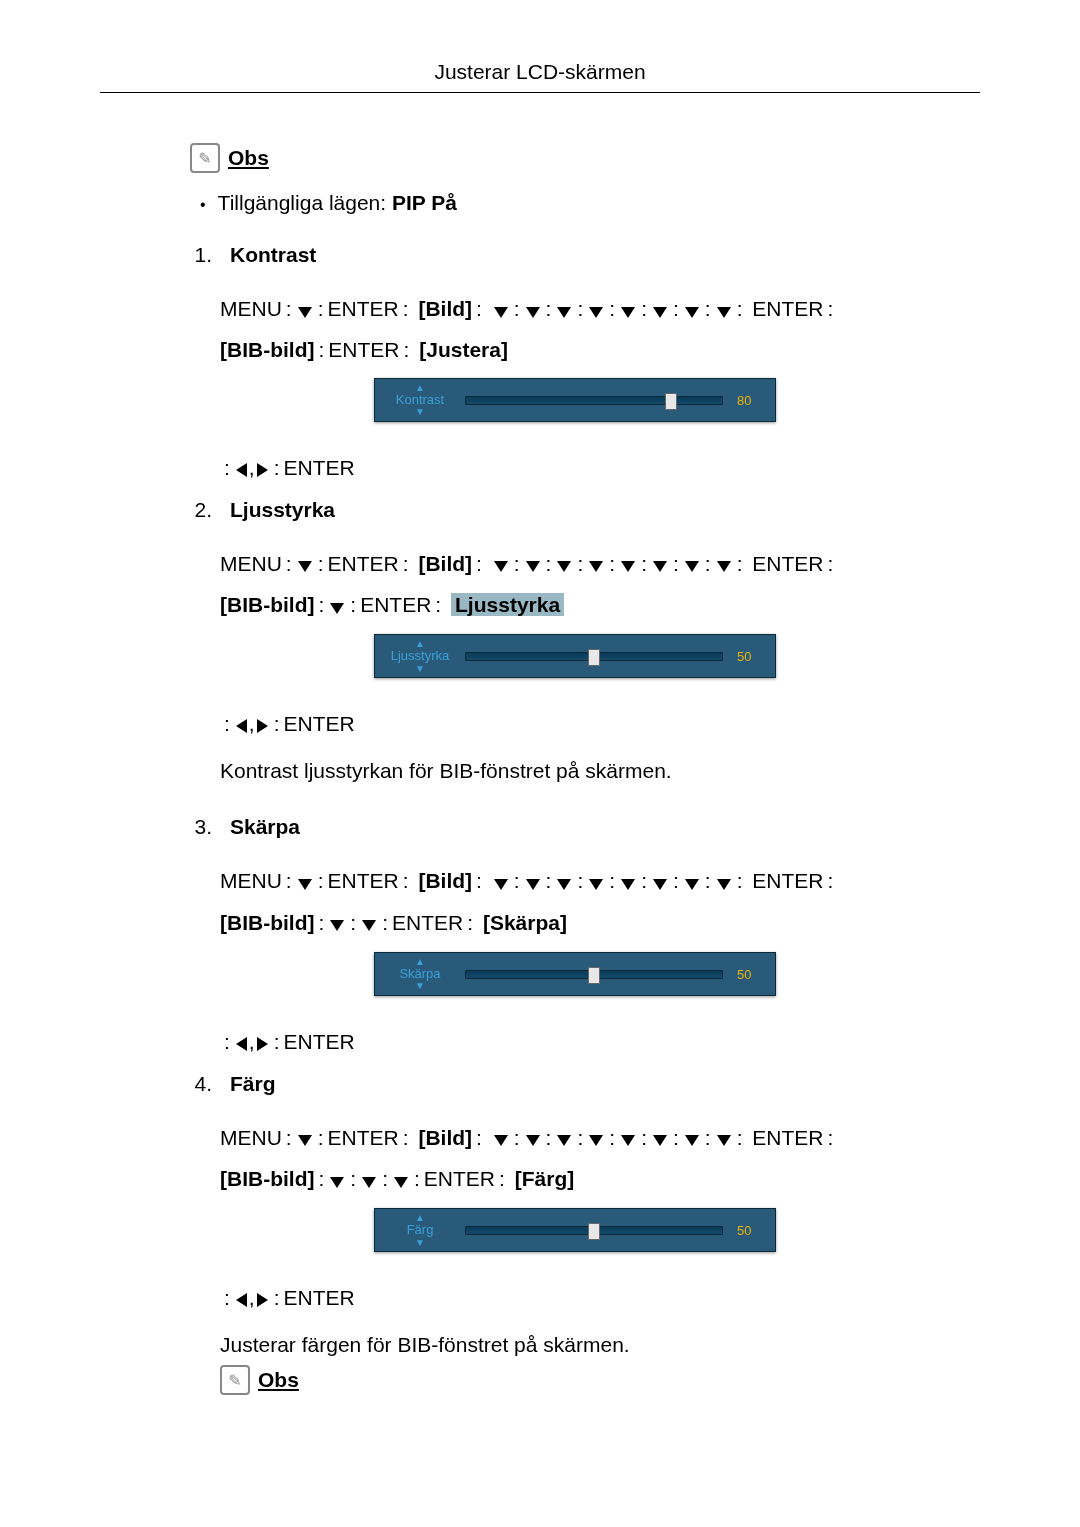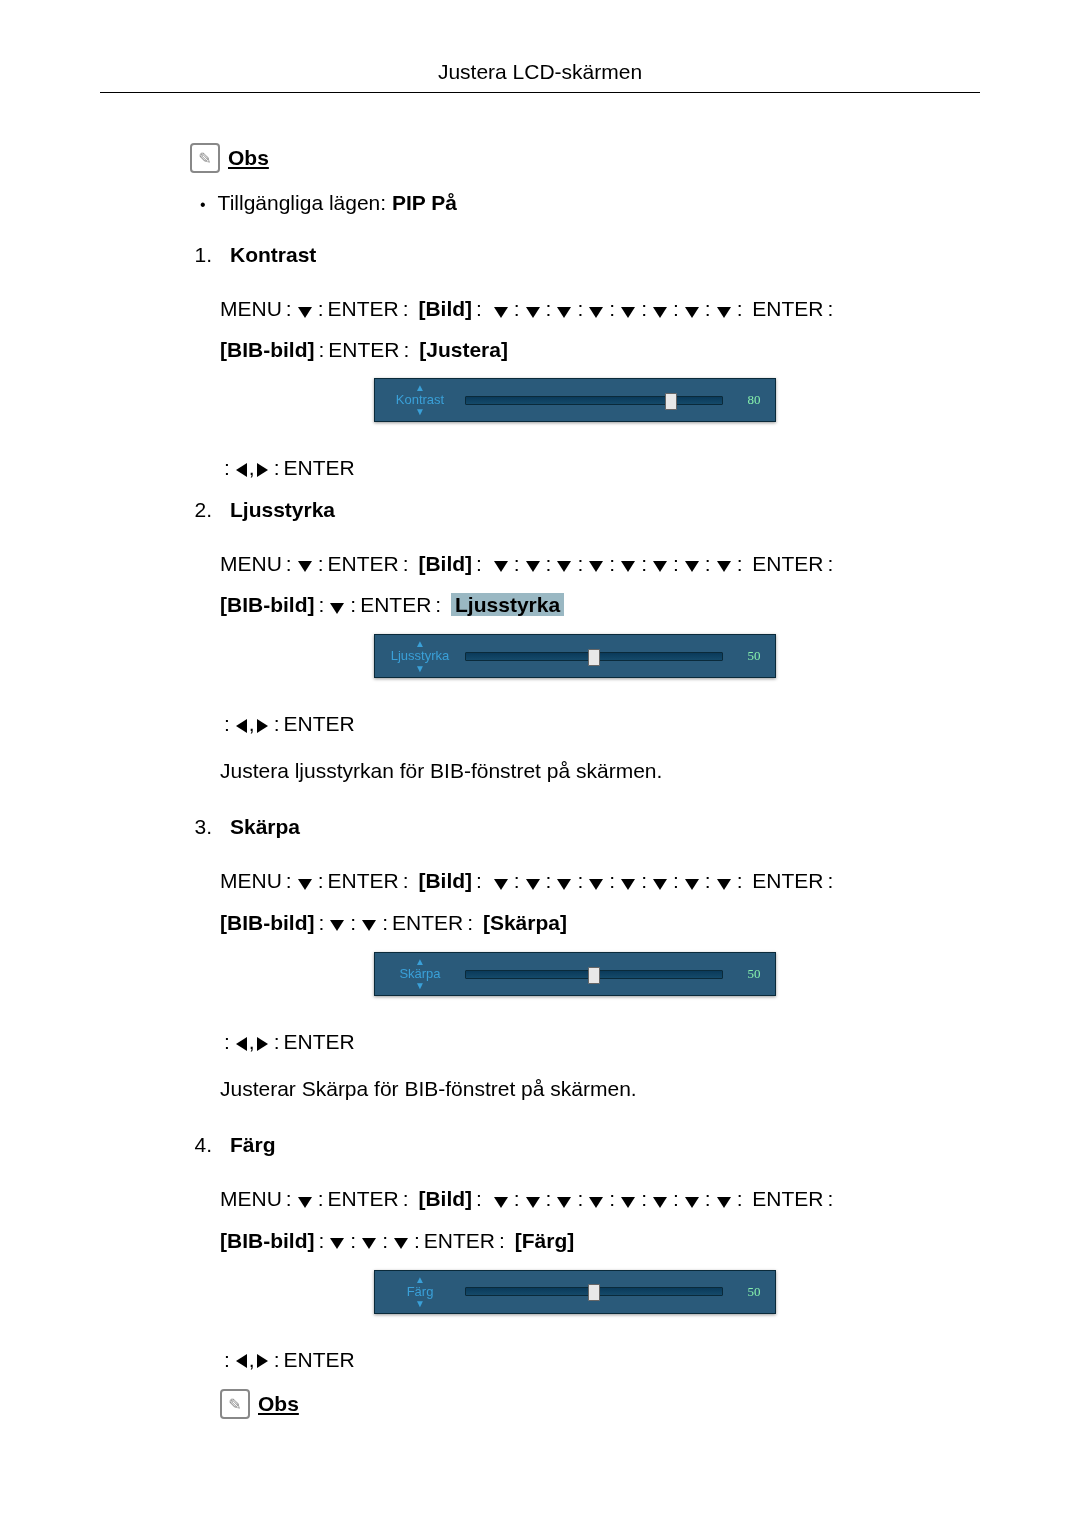--- a/index.html
+++ b/index.html
@@ -26,29 +26,29 @@
   .tri-right::before{content:"";display:inline-block;border-top:7px solid transparent;border-bottom:7px solid transparent;border-left:11px solid #000;}
   .brk{font-weight:bold;}
   .hilite{background:#9ab8c3;font-weight:bold;padding:0 4px;}
   .slider-wrap{display:flex;justify-content:center;margin:4px 0 26px 0;}
   .slider{background:#2a5a7a;border:1px solid #0a2a3a;width:400px;height:42px;display:flex;align-items:center;position:relative;box-shadow:0 1px 3px rgba(0,0,0,.4);}
   .sl-left{display:flex;flex-direction:column;align-items:center;justify-content:center;width:90px;height:100%;padding:2px 0;}
   .sl-arrow{color:#3aa0d8;font-size:10px;line-height:1;}
   .sl-label{color:#3aa0d8;font-size:13px;line-height:1.1;}
   .sl-track{flex:1;height:7px;background:linear-gradient(#0a3a5a,#154a6a);border:1px solid #0a2a3a;position:relative;margin-right:14px;border-radius:1px;}
   .sl-track .thumb{position:absolute;top:-4px;width:10px;height:15px;background:#e8e8e8;border:1px solid #666;border-radius:1px;transform:translateX(-50%);}
-  .sl-value{color:#86efac;font-size:13px;width:34px;text-align:center;margin-right:4px;font-family:Liberation Serif, serif;}
+  .sl-value{color:#eab308;font-size:13px;width:34px;margin-right:4px;}
   .para{padding-left:30px;font-size:21px;margin:0 0 28px 0;line-height:1.6;}
   .sep{display:inline-block;margin:0 4px;}
 </style>
 </head>
 <body>
 
 <div class="page">
-  <div class="header-title">Justera LCD-skärmen</div>
+  <div class="header-title">Justerar LCD-skärmen</div>
   <hr class="rule">
 
   <div class="content">
 
     <div class="note-row">
       <span class="pencil-icon">✎</span>
       <span class="obs">Obs</span>
     </div>
 
     <div class="bullet-line">
@@ -109,21 +109,21 @@
         </div>
         <div class="sl-track">
             <div class="thumb" style="left:50%"></div>
           </div>
         <div class="sl-value">50</div>
       </div>
     </div>
     <div class="seq-block">
       <span class="sep">:</span><span class="tri-left"></span>,<span class="tri-right"></span><span class="sep">:</span><span>ENTER</span>
     </div>
-    <p class="para">Justera ljusstyrkan för BIB-fönstret på skärmen.</p>
+    <p class="para">Kontrast ljusstyrkan för BIB-fönstret på skärmen.</p>
 
     <div class="num-item">
       <span class="num">3.</span>
       <span class="label">Skärpa</span>
     </div>
     <div class="seq-block">
       <span>MENU</span><span class="sep">:</span><span class="tri-down"></span><span class="sep">:</span><span>ENTER</span><span class="sep">:</span>
       <span class="brk">[Bild]</span><span class="sep">:</span>
       <span class="tri-down"></span><span class="sep">:</span><span class="tri-down"></span><span class="sep">:</span><span class="tri-down"></span><span class="sep">:</span><span class="tri-down"></span><span class="sep">:</span><span class="tri-down"></span><span class="sep">:</span><span class="tri-down"></span><span class="sep">:</span><span class="tri-down"></span><span class="sep">:</span><span class="tri-down"></span><span class="sep">:</span>
       <span>ENTER</span><span class="sep">:</span><br>
@@ -139,21 +139,20 @@
         </div>
         <div class="sl-track">
             <div class="thumb" style="left:50%"></div>
           </div>
         <div class="sl-value">50</div>
       </div>
     </div>
     <div class="seq-block">
       <span class="sep">:</span><span class="tri-left"></span>,<span class="tri-right"></span><span class="sep">:</span><span>ENTER</span>
     </div>
-    <p class="para">Justerar Skärpa för BIB-fönstret på skärmen.</p>
 
     <div class="num-item">
       <span class="num">4.</span>
       <span class="label">Färg</span>
     </div>
     <div class="seq-block">
       <span>MENU</span><span class="sep">:</span><span class="tri-down"></span><span class="sep">:</span><span>ENTER</span><span class="sep">:</span>
       <span class="brk">[Bild]</span><span class="sep">:</span>
       <span class="tri-down"></span><span class="sep">:</span><span class="tri-down"></span><span class="sep">:</span><span class="tri-down"></span><span class="sep">:</span><span class="tri-down"></span><span class="sep">:</span><span class="tri-down"></span><span class="sep">:</span><span class="tri-down"></span><span class="sep">:</span><span class="tri-down"></span><span class="sep">:</span><span class="tri-down"></span><span class="sep">:</span>
       <span>ENTER</span><span class="sep">:</span><br>
@@ -169,20 +168,21 @@
         </div>
         <div class="sl-track">
             <div class="thumb" style="left:50%"></div>
           </div>
         <div class="sl-value">50</div>
       </div>
     </div>
     <div class="seq-block">
       <span class="sep">:</span><span class="tri-left"></span>,<span class="tri-right"></span><span class="sep">:</span><span>ENTER</span>
     </div>
+    <p class="para" style="margin-bottom:4px;">Justerar färgen för BIB-fönstret på skärmen.</p>
     <div class="note-row inline">
       <span class="pencil-icon">✎</span>
       <span class="obs">Obs</span>
     </div>
 
   </div>
 
 </div>
 
 </body></html>

